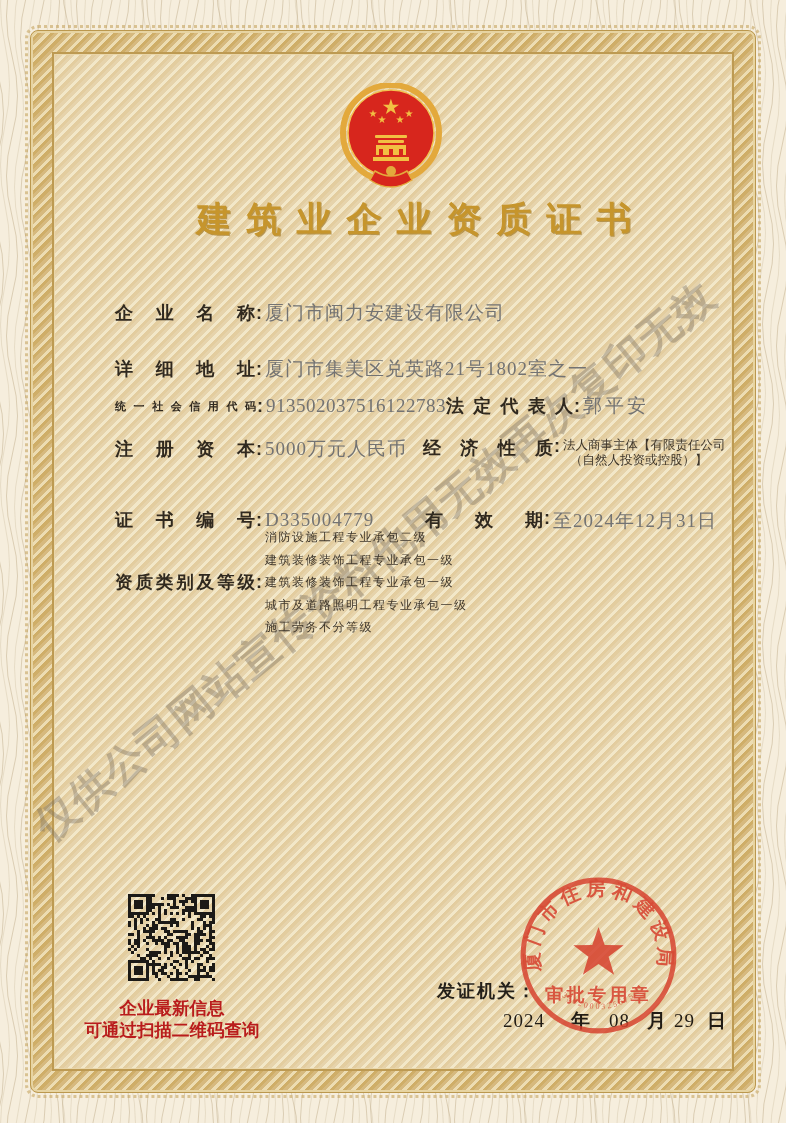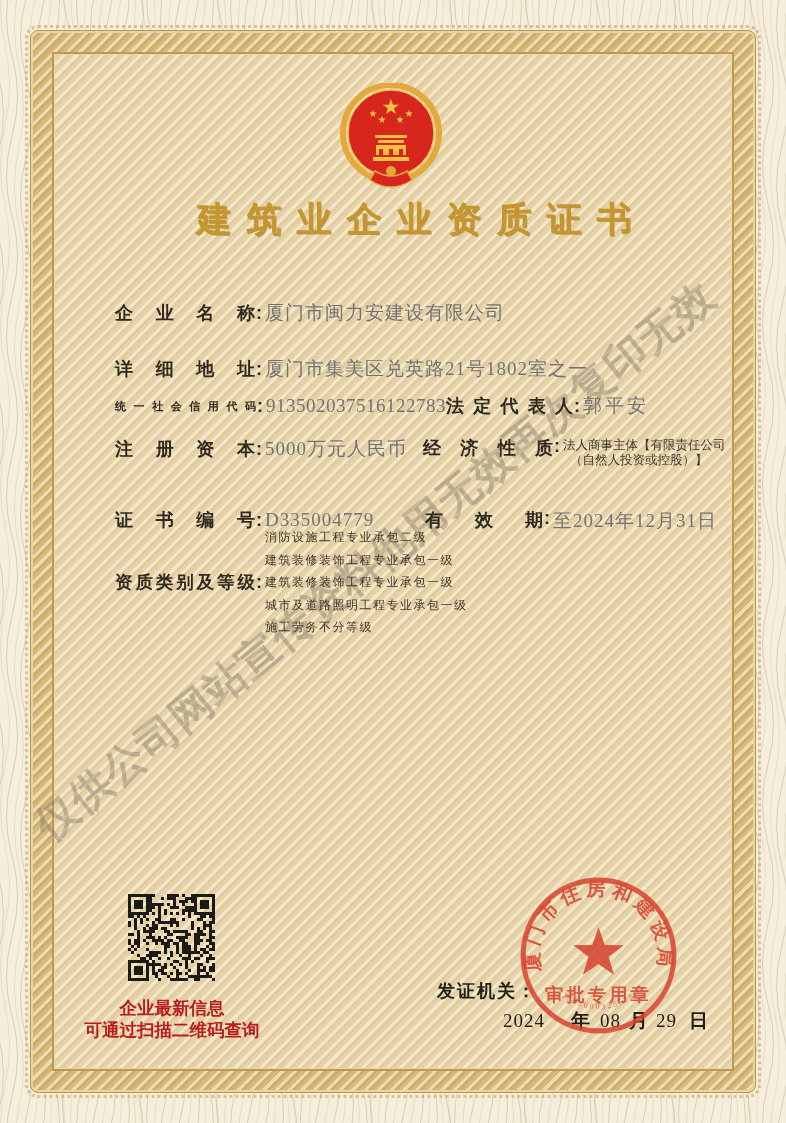--- a/index.html
+++ b/index.html
@@ -82,21 +82,21 @@
   .qr .d{background:#1c1a17;}
   .qr-caption{
     position:absolute;left:66px;top:997px;width:212px;z-index:5;
     text-align:center;font-weight:bold;font-size:17.5px;line-height:22px;color:#b91c1c;
   }
   
   .issuer{position:absolute;left:437px;top:979px;z-index:5;font-weight:bold;font-size:18px;letter-spacing:2px;color:#24201a;}
   .issue-date{position:absolute;left:503px;top:1008px;z-index:5;display:flex;align-items:baseline;font-size:19px;color:#211c15;}
   .issue-date .num{font-family:"Liberation Serif","DejaVu Serif",serif;letter-spacing:1px;}
   .issue-date .unit{font-weight:bold;}
-  .g26{margin-right:26px;} .g10{margin-right:10px;} .g8{margin-right:8px;} .g12{margin-right:12px;}
+  .g26{margin-right:26px;} .g10{margin-right:10px;} .g8{margin-right:8px;margin-left:9px;} .g12{margin-right:12px;}
   
   .seal{position:absolute;left:517px;top:874px;z-index:6;opacity:.92;}
   .seal text{font-family:"Liberation Serif","DejaVu Serif",serif;}
 </style>
 </head>
 <body>
 
 <div class="page">
 
   <svg class="waves" width="786" height="1123">

